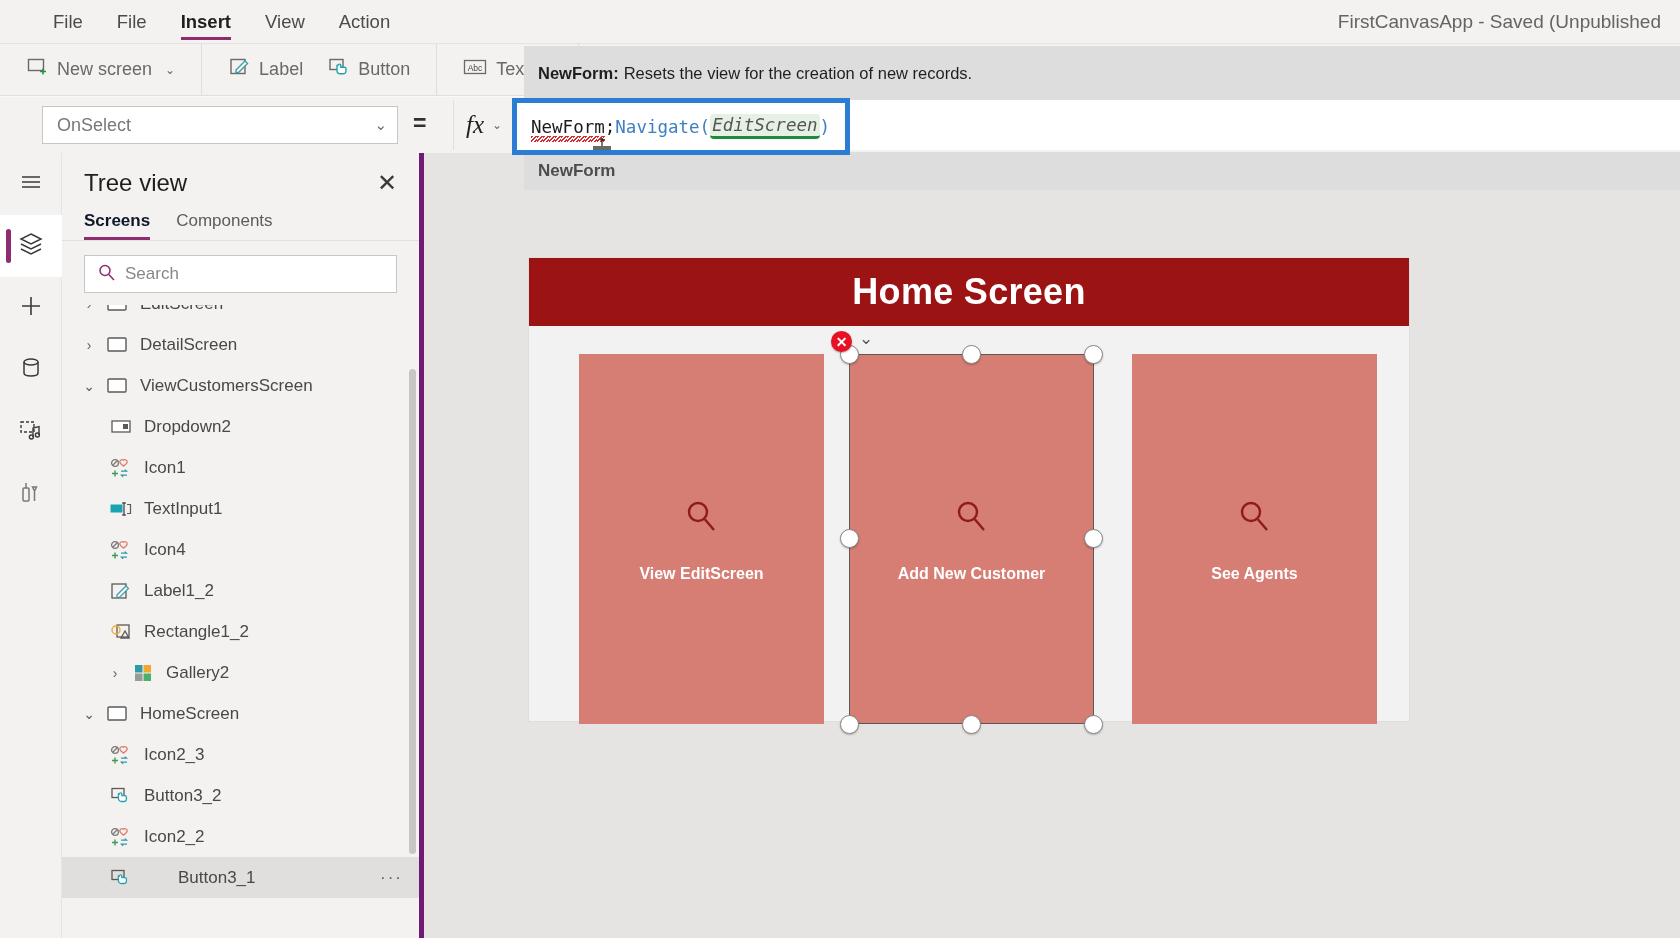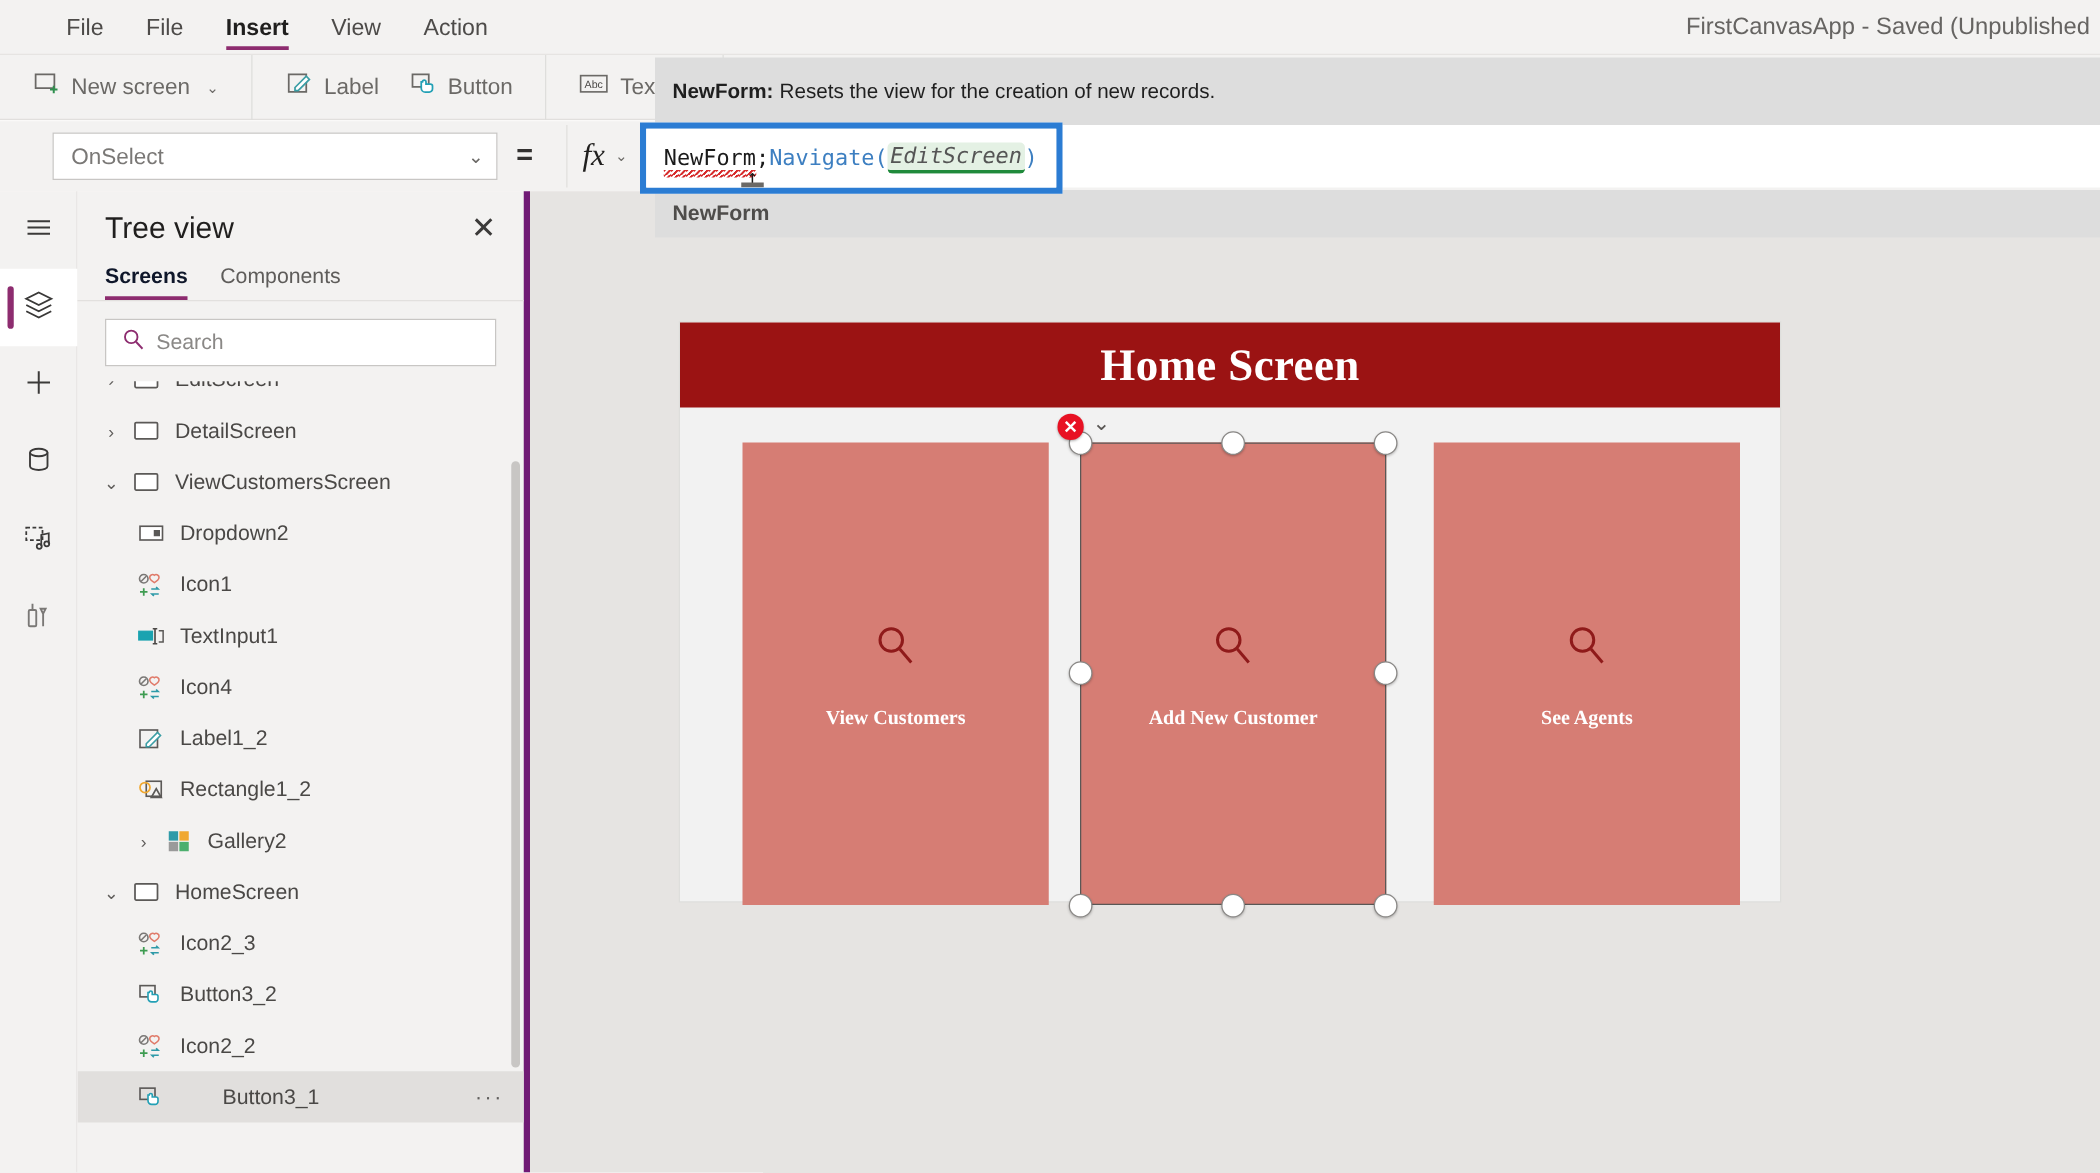--- a/index.html
+++ b/index.html
@@ -26,21 +26,21 @@
     font-size: 18.5px; color: #4d4b49; padding: 0 17px; height: 44px;
     display: flex; align-items: center; cursor: default;
   }
   .menu-item.active { color: #201f1e; font-weight: bold; }
   .menu-item.active::after {
     content: ""; position: absolute; left: 17px; right: 17px; bottom: 4px;
     height: 3px; background: #a4262c;
     background: #8d2c6f;
   }
   .app-title {
-    position: absolute; right: 4px; top: 0; height: 44px;
+    position: absolute; right: 15px; top: 0; height: 44px;
     display: flex; align-items: center; padding-right: 4px;
     font-size: 19px; color: #666462; white-space: nowrap;
   }
 
   
   .ribbon {
     position: absolute; left: 0; top: 44px; width: 1680px; height: 52px;
     background: #f3f2f1; display: flex; align-items: center;
     border-bottom: 1px solid #e1dfdd;
   }
@@ -196,22 +196,22 @@
     position: absolute; right: 3px; top: 216px; width: 7px; height: 485px;
     background: #c8c6c4; border-radius: 4px;
   }
 
   
   .canvas-area {
     position: absolute; left: 424px; top: 153px; right: 0; bottom: 0;
     background: #e6e4e2;
   }
   .phone {
-    position: absolute; left: 120px; top: 105px; width: 880px; height: 463px;
-    background: #f2f2f2; box-shadow: 0 0 0 1px #dededc; font-family: Liberation Serif, serif;
+    position: absolute; left: 105px; top: 105px; width: 880px; height: 463px;
+    background: #f2f2f2; box-shadow: 0 0 0 1px #dededc;
   }
   .screen-header {
     position: absolute; left: 0; top: 0; width: 880px; height: 68px;
     display: flex; align-items: center; justify-content: center;
   }
   .screen-title {
     font-size: 36px; font-weight: bold; color: #ffffff; letter-spacing: .3px;
   }
   .cards { position: absolute; left: 0; top: 68px; width: 880px; height: 528px; }
   .card {
@@ -591,21 +591,21 @@
 
       <div class="cards">
 
         <div class="card card-1" style="background:#d67d74">
           <span class="ic">
             <svg width="44" height="44" viewBox="0 0 44 44">
                 <circle cx="18" cy="17" r="9" fill="none" stroke="#8f1a1a" stroke-width="2.4"></circle>
                 <path d="M24.8 24.2L34 35" stroke="#8f1a1a" stroke-width="2.4" fill="none"></path>
               </svg>
           </span>
-          <span class="cardlabel">View Customers</span>
+          <span class="cardlabel">View EditScreen</span>
         </div>
 
         <div class="card card-2" style="background:#d67d74">
           <span class="ic">
             <svg width="44" height="44" viewBox="0 0 44 44">
                 <circle cx="18" cy="17" r="9" fill="none" stroke="#8f1a1a" stroke-width="2.4"></circle>
                 <path d="M24.8 24.2L34 35" stroke="#8f1a1a" stroke-width="2.4" fill="none"></path>
               </svg>
           </span>
           <span class="cardlabel">Add New Customer</span>

